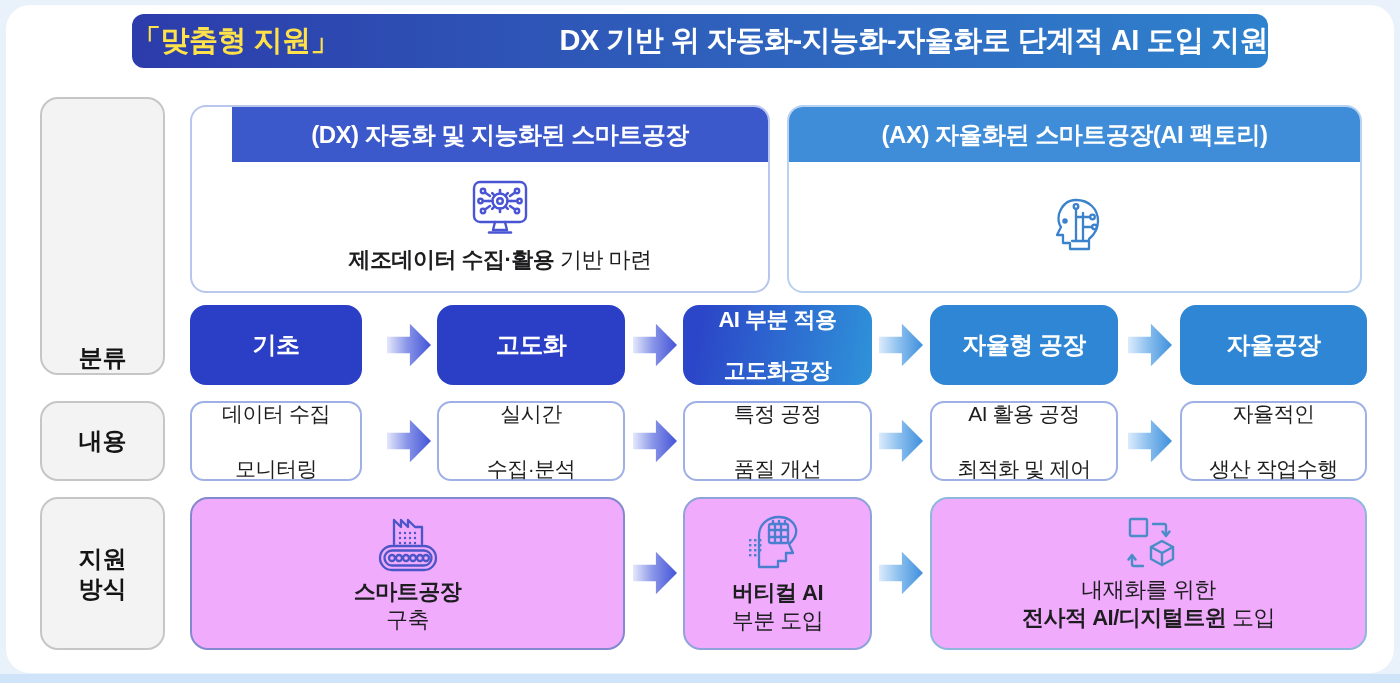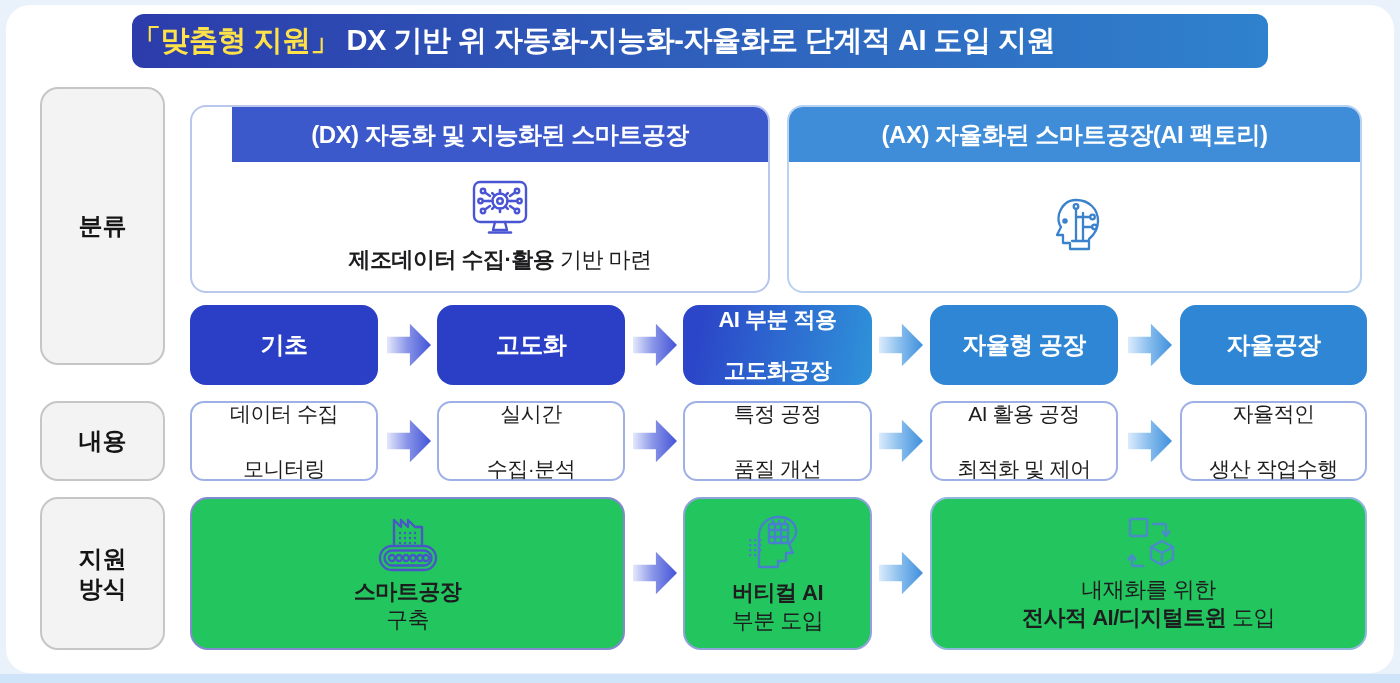--- a/index.html
+++ b/index.html
@@ -7,29 +7,29 @@
   body { font-family:"Liberation Sans", sans-serif; background:#e9f1fb; position:relative; overflow:hidden; }
 
   .card { position:absolute; left:6px; top:5px; right:6px; bottom:10px; background:#ffffff; border-radius:24px; }
   .bottom-strip { position:absolute; left:0; right:0; bottom:0; height:9px; background:#cfe4f8; }
 
   .abs { position:absolute; }
 
   
   .banner { left:132px; top:14px; width:1136px; height:54px; border-radius:12px;
             background:linear-gradient(90deg,#2c3cab 0%, #2f63bd 55%, #2f82cd 100%);
-            display:flex; align-items:center; justify-content:flex-start;
+            display:flex; align-items:center; justify-content:space-between;
             color:#ffffff; font-size:29px; font-weight:800; letter-spacing:-0.5px; white-space:pre; }
   .banner .hl { color:#ffe24a; }
 
   
   .rowlabel { left:40px; width:125px; background:#f3f3f4; border:2px solid #c6c6c8; border-radius:18px;
               display:flex; align-items:center; justify-content:center; text-align:center;
               font-size:24px; font-weight:800; color:#141414; line-height:1.25; }
-  .rl-class { top:87px; height:278px; }
+  .rl-class { top:97px; height:278px;align-items:flex-end; }
   .rl-content { top:401px; height:80px; }
   .rl-support { top:497px; height:153px; }
 
   
   .hdrbox { top:105px; height:188px; background:#fff; border-radius:16px; overflow:hidden;
             display:flex; flex-direction:column; }
   .hdrbox.dx { left:190px; width:580px; border:2px solid #b9c6ee;padding-left:40px; }
   .hdrbox.ax { left:787px; width:575px; border:2px solid #b9d2ef; }
   .hdrbar { height:55px; display:flex; align-items:center; justify-content:center;
             color:#fff; font-size:24px; font-weight:800; letter-spacing:-0.5px; }
@@ -47,39 +47,39 @@
   .st-indigo { background:#2a3fc6; }
   .st-sky { background:#2e86d4; }
   .st-grad { background:linear-gradient(100deg,#2b46c8 10%,#2f93d9 100%); }
 
   
   .content { top:401px; height:80px; background:#fff; border:2px solid #9fb0e6; border-radius:14px;
              display:flex; flex-direction:column; align-items:center; justify-content:center;
              font-size:21px; color:#1d1d1f; letter-spacing:-0.5px; line-height:1.3; text-align:center; }
 
   
-  .support { top:497px; height:153px; background:#22c55e; border-radius:18px;
+  .support { top:497px; height:153px; background:#f0abfc; border-radius:18px;
              display:flex; flex-direction:column; align-items:center; justify-content:center;
              gap:2px; text-align:center; color:#1d1d1f; }
   .support .t1 { font-size:22px; letter-spacing:-0.5px; line-height:1.25; white-space:pre; }
   .support b { font-weight:800; }
   .sp1 { left:190px; width:435px; border:2px solid #8289cf; }
   .sp2 { left:683px; width:189px; border:2px solid #8fa3da; }
   .sp3 { left:930px; width:437px; border:2px solid #8fb7dc; }
 
   
   .arrow { width:44px; height:46px;
            clip-path:polygon(0% 32%, 52% 32%, 52% 4%, 100% 50%, 52% 96%, 52% 68%, 0% 68%); }
   .ar-indigo { background:linear-gradient(90deg,#e4e8fb 0%,#8a96e8 45%,#4353d8 100%); }
   .ar-sky { background:linear-gradient(90deg,#dcebfc 0%,#8cc0ee 45%,#3e8fdd 100%); }
 
   svg { display:block; }
 
   
-  .c1 { left:190px; width:188px; }
+  .c1 { left:190px; width:172px; }
   .c2 { left:437px; width:188px; }
   .c3 { left:683px; width:189px; }
   .c4 { left:930px; width:188px; }
   .c5 { left:1180px; width:187px; }
   .g1 { left:387px; } .g2 { left:633px; } .g3 { left:879px; } .g4 { left:1128px; }
   .row-stage-arrow { top:322px; }
   .row-content-arrow { top:418px; }
   .row-support-arrow { top:550px; }
 </style>
 </head>

